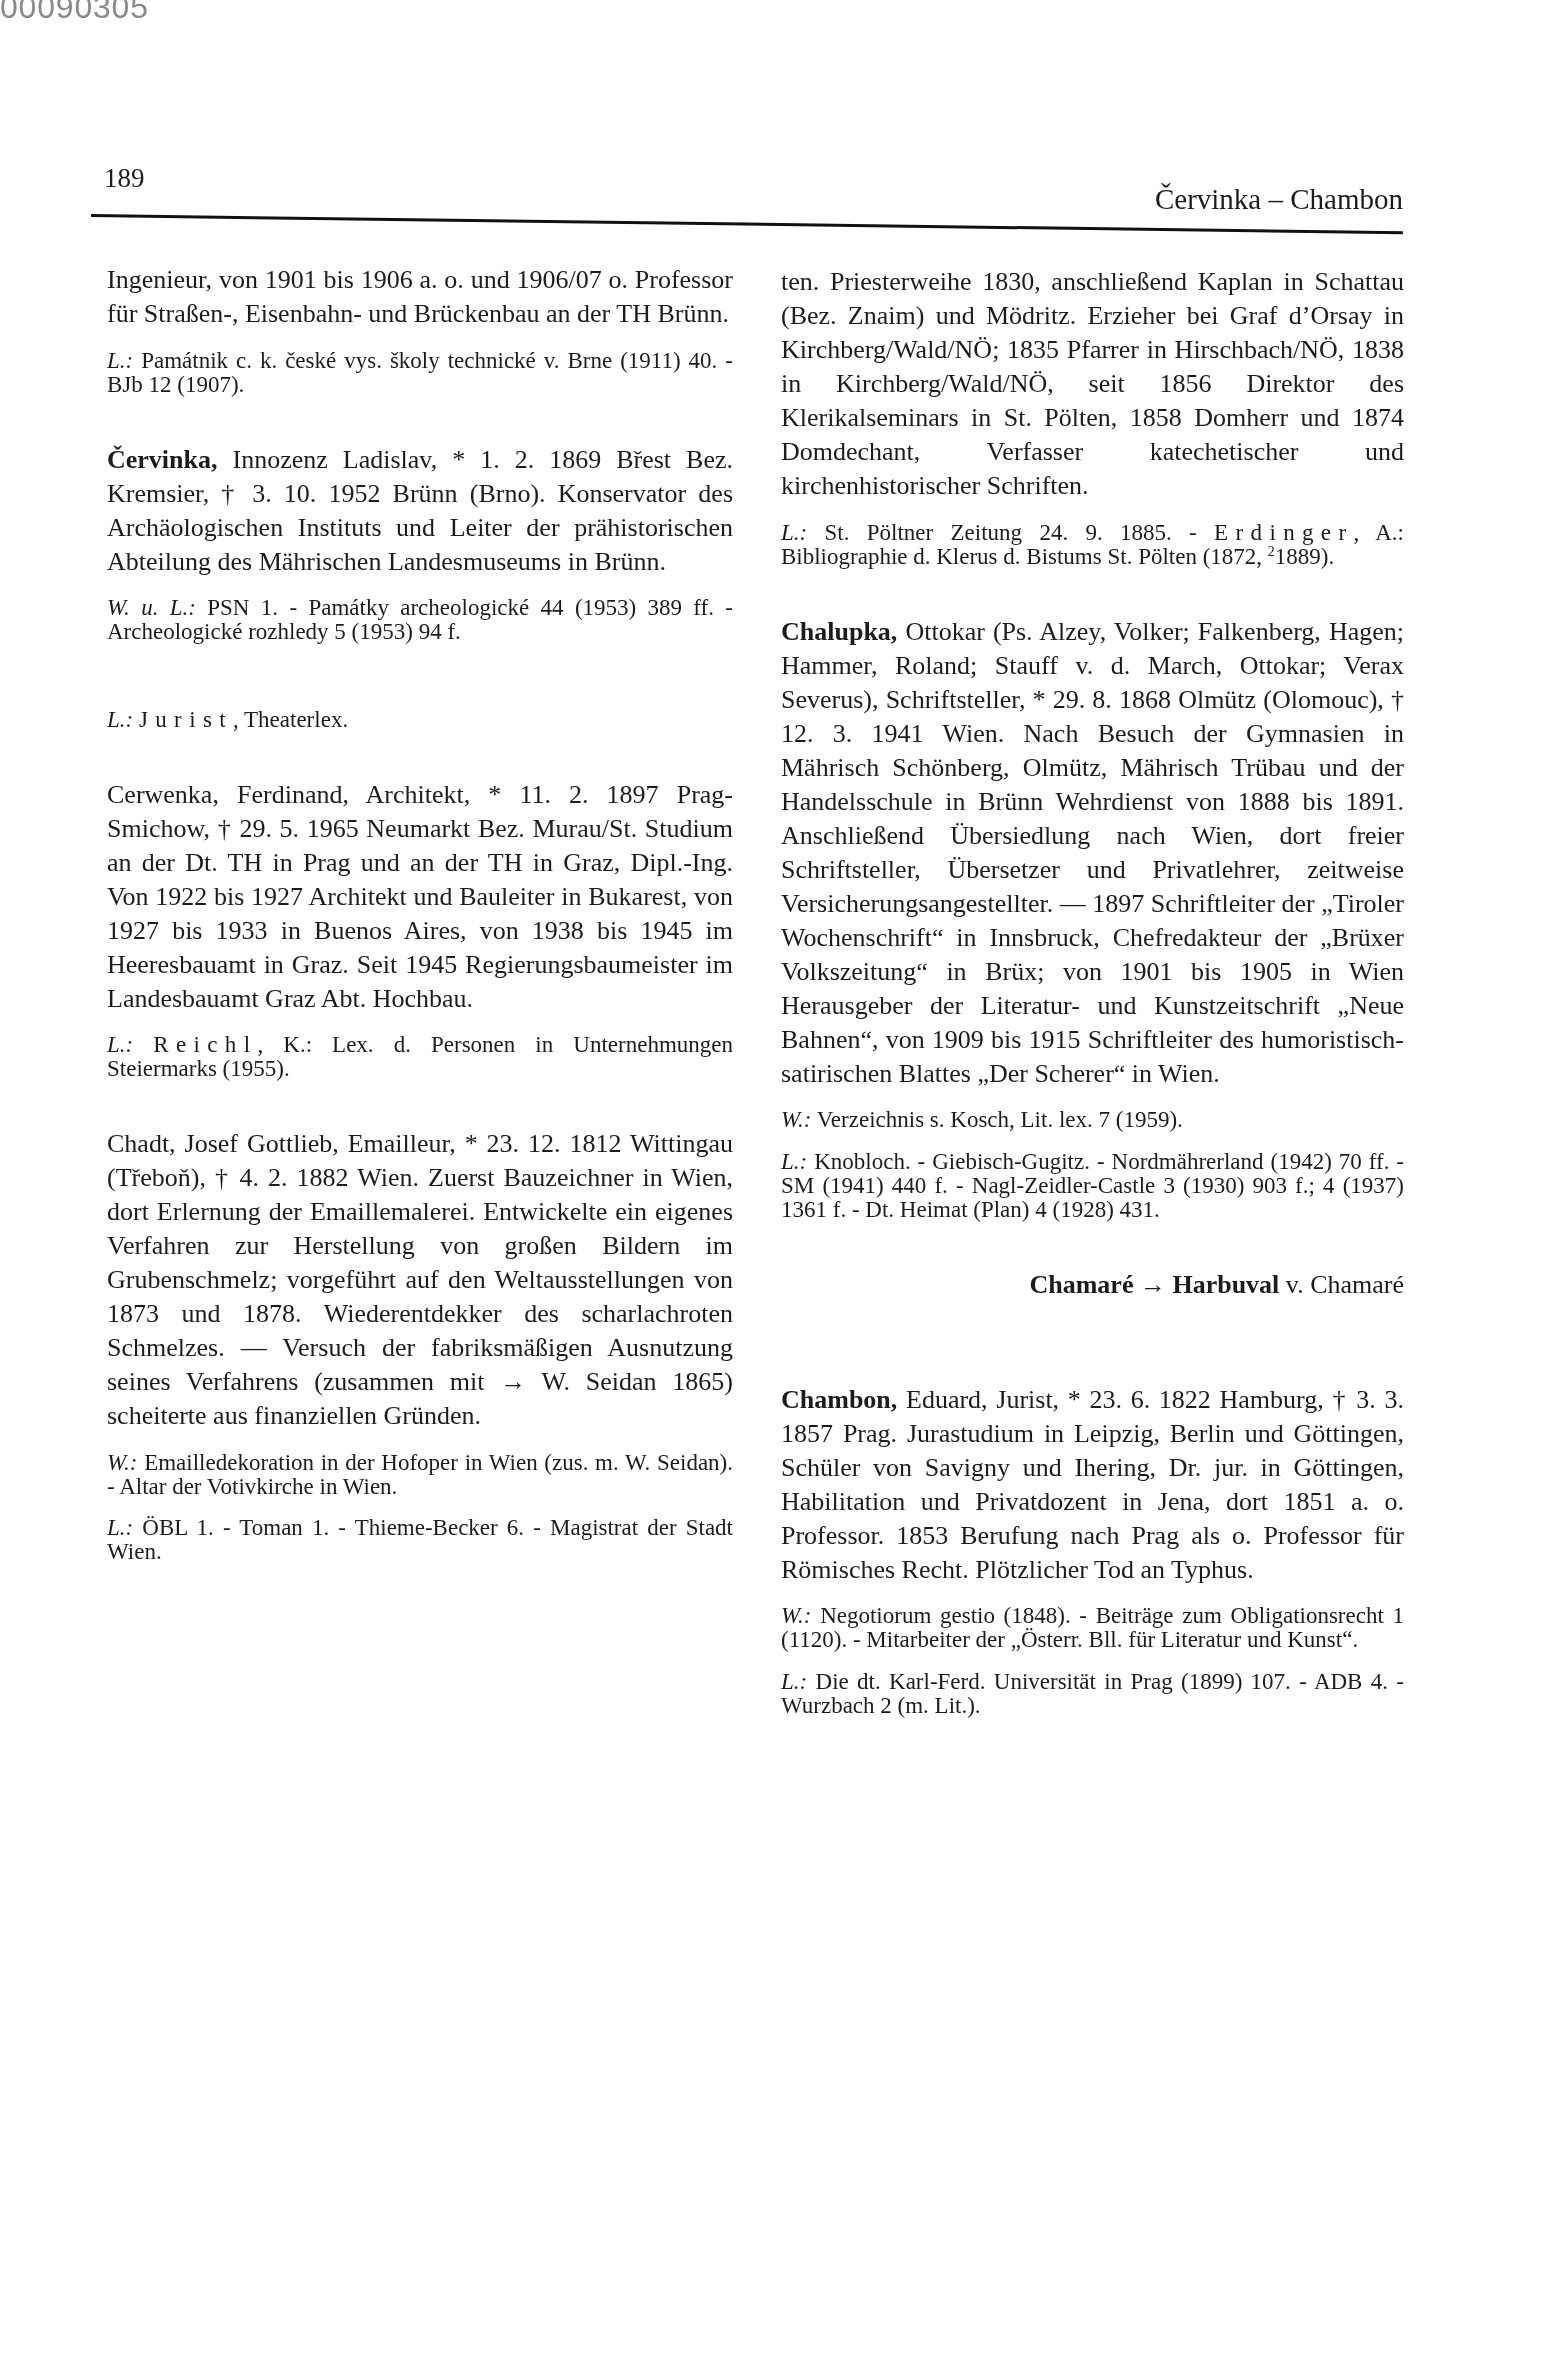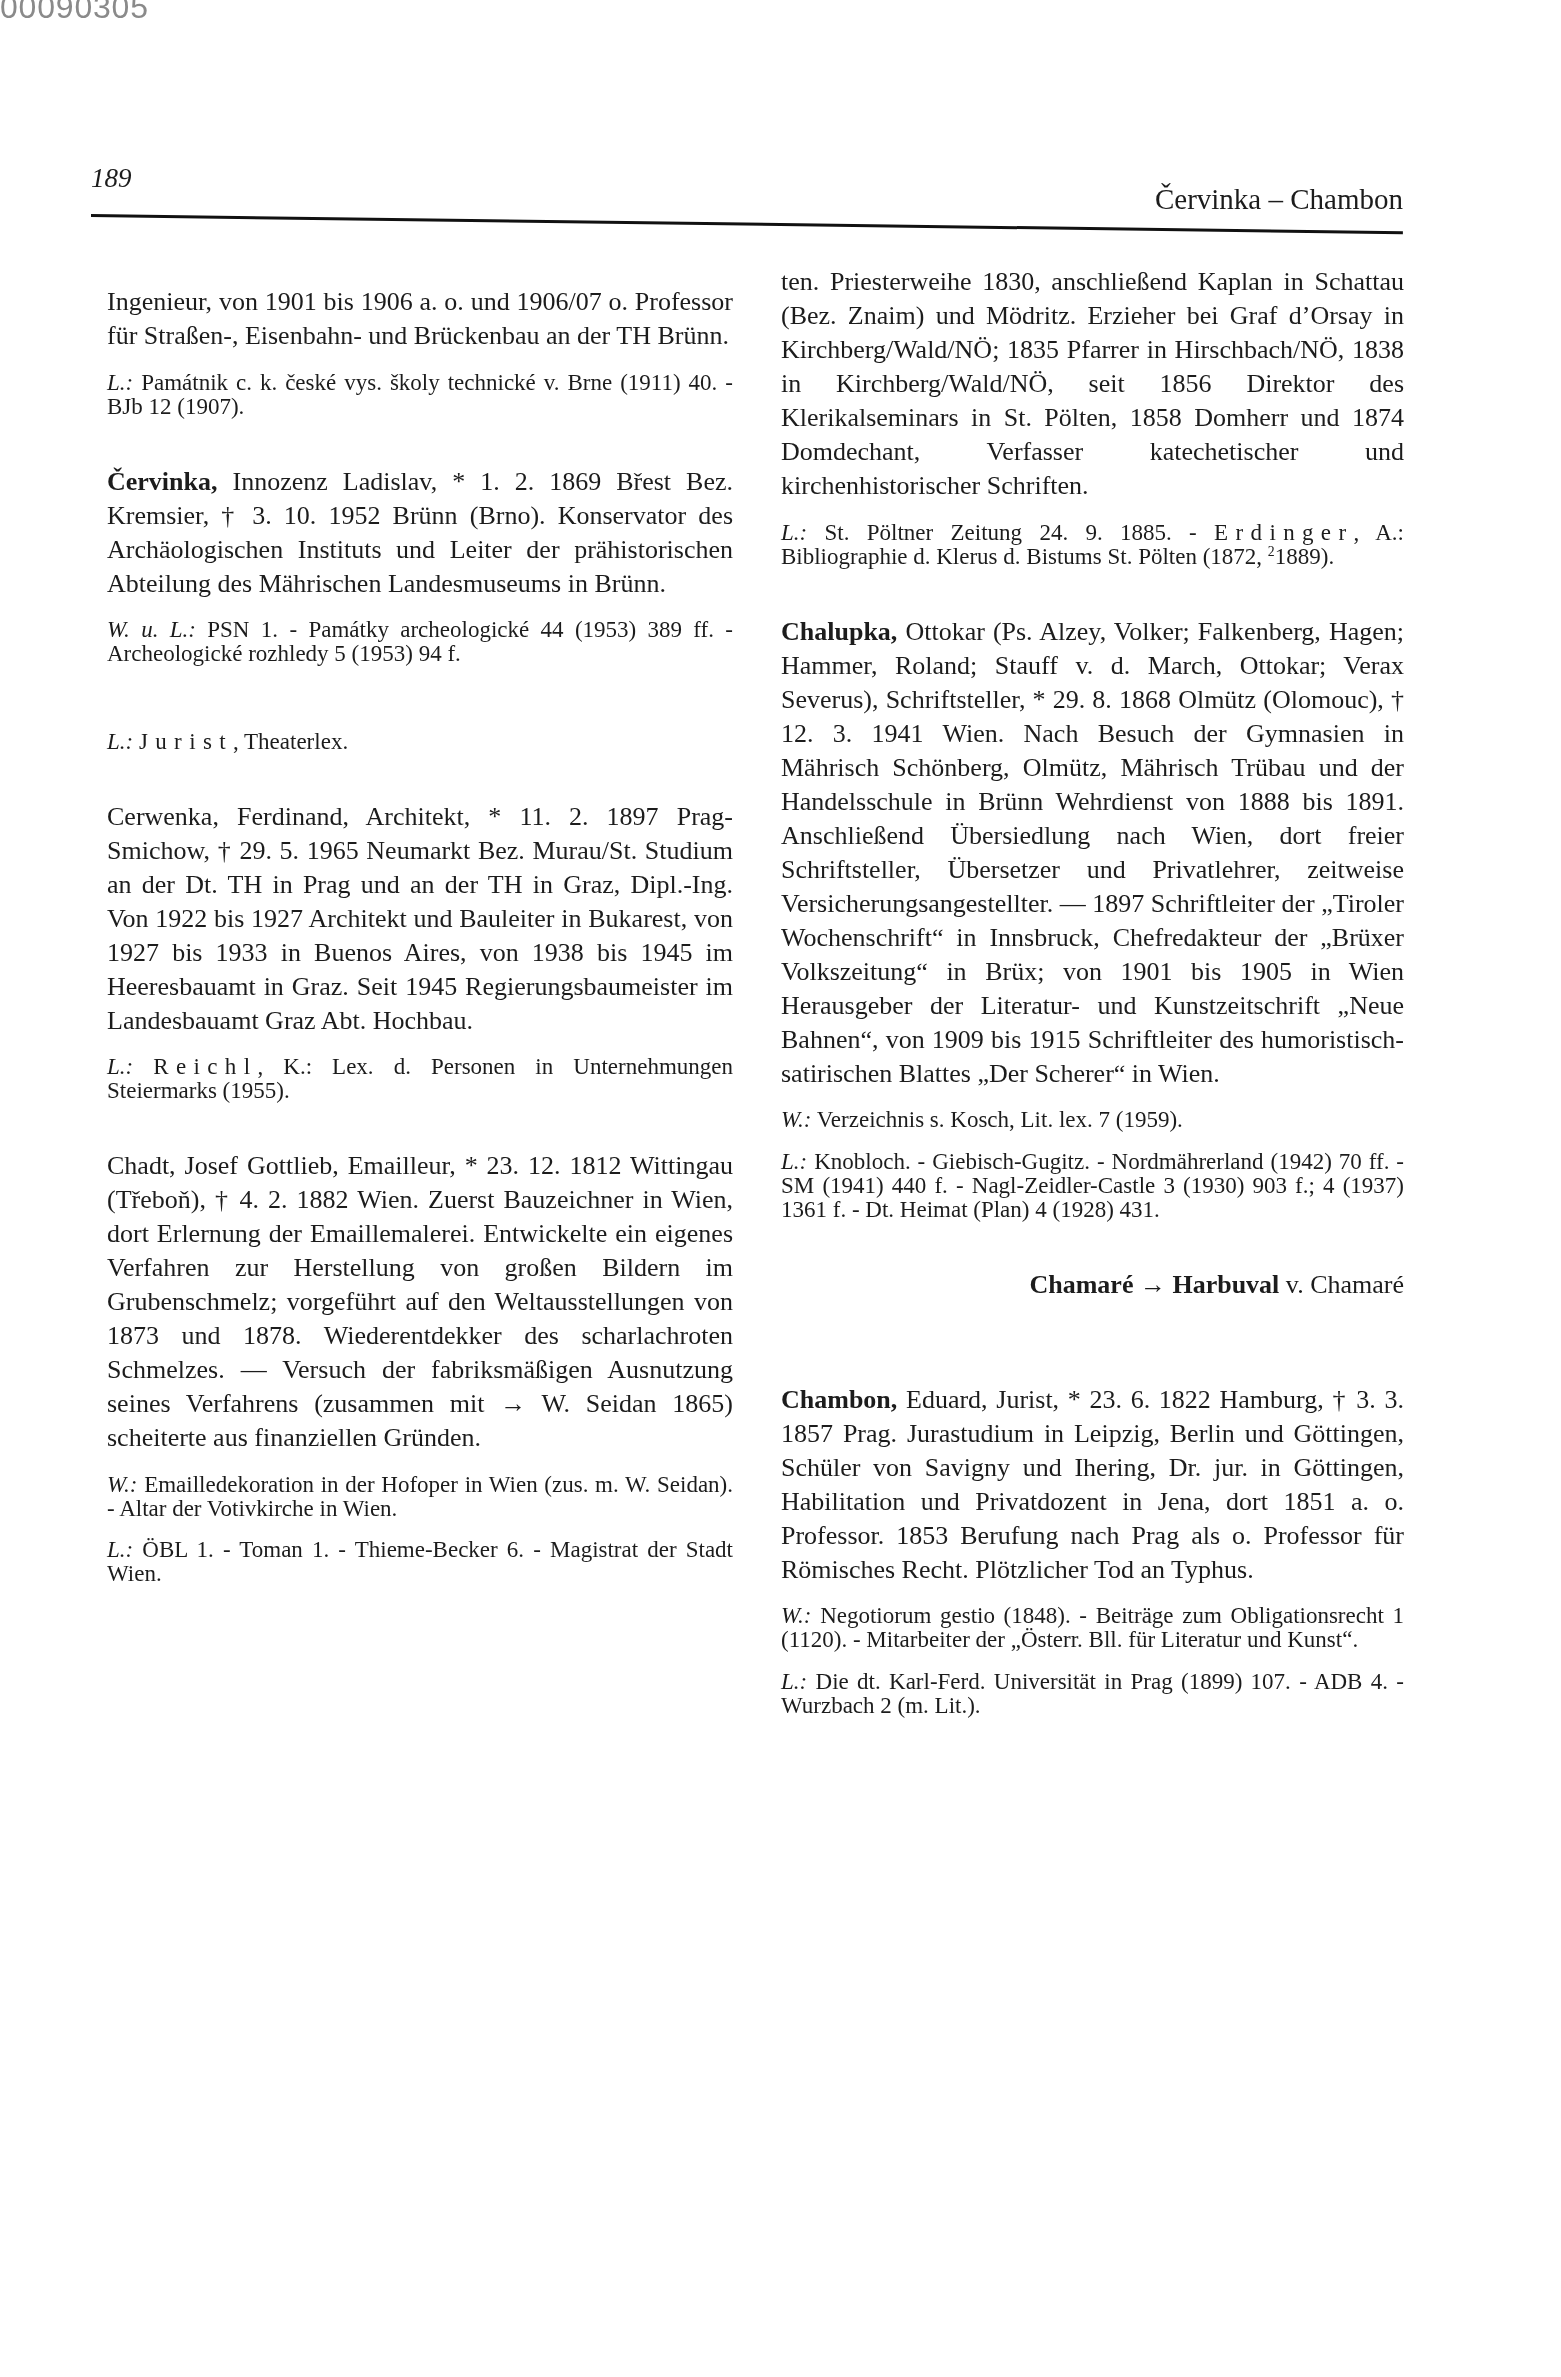--- a/index.html
+++ b/index.html
@@ -7,36 +7,35 @@
     width: 1561px; height: 2377px; position: relative; overflow: hidden;
     font-family: "Liberation Serif", "DejaVu Serif", serif;
     color: #1c1c1c;
   }
   .scan-id {
     position: absolute; left: 0; top: -11px;
     font-family: "Liberation Sans", "DejaVu Sans", sans-serif;
     font-size: 32px; color: #8a8a8a; letter-spacing: 0.8px;
   }
   .page-number {
-    position: absolute; left: 91px; top: 163px;
+    position: absolute; left: 104px; top: 163px;
     font-size: 27px;
-    font-style: italic;
   }
   .running-head {
     position: absolute; right: 158px; top: 183px;
     font-size: 29px;
   }
   .rule {
     position: absolute; left: 91px; top: 214px; width: 1312px; height: 3.2px;
     background: #111; transform: rotate(0.75deg); transform-origin: left center;
   }
   .col {
     position: absolute; top: 263px; width: 626px;
   }
-  .col.left { left: 107px; margin-top: 22px; }
+  .col.left { left: 107px; }
   .col.right { left: 781px; top: 265px; width: 623px; }
   .entry {
     font-size: 26px; line-height: 34px; text-align: justify;
     hyphens: manual; margin: 0;
   }
   .entry .head { font-weight: bold; }
   .ref {
     font-size: 23px; line-height: 24px; text-align: justify; margin: 0;
   }
   .ref .lbl { font-style: italic; }

